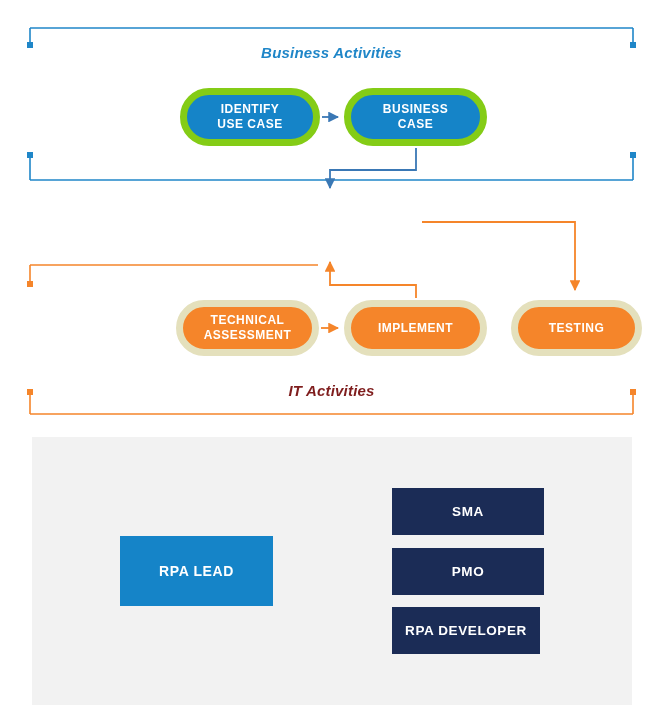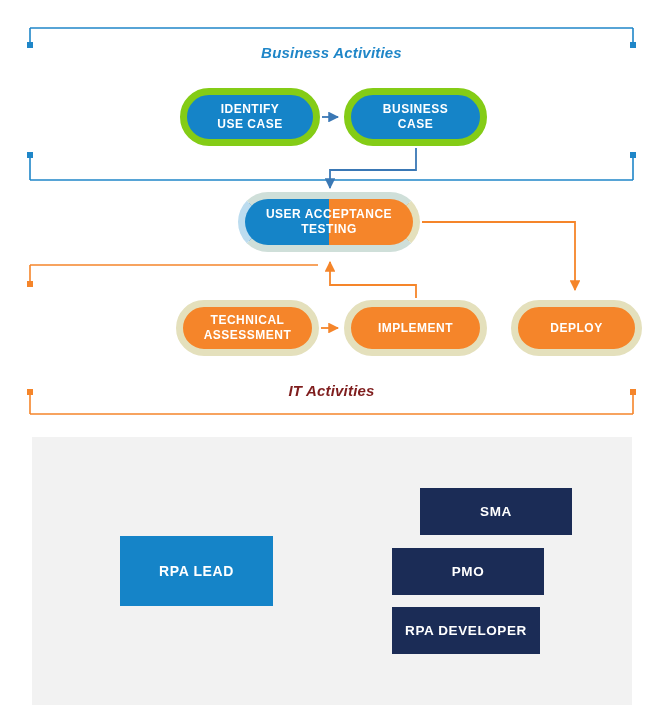--- a/index.html
+++ b/index.html
@@ -35,21 +35,21 @@
 
   #org-panel{position:absolute;left:32px;top:437px;width:600px;height:268px;
              background:#f2f2f2;}
 
   .box{position:absolute;display:flex;align-items:center;justify-content:center;
        color:#ffffff;font-weight:bold;font-size:13.5px;letter-spacing:.6px;
        box-sizing:border-box;}
   .box-navy{background:#1b2c56;}
   .box-blue{background:#1584c8;}
   #box-rpalead{left:120px;top:536px;width:153px;height:70px;font-size:14px;}
-  #box-sma{left:392px;top:488px;width:152px;height:47px;margin-left:28px;}
+  #box-sma{left:392px;top:488px;width:152px;height:47px;}
   #box-pmo{left:392px;top:548px;width:152px;height:47px;}
   #box-rpadev{left:392px;top:607px;width:148px;height:47px;}
 </style>
 </head>
 <body>
 
 <div id="stage">
 
   <svg id="canvas" viewBox="0 0 663 725" xmlns="http://www.w3.org/2000/svg">
     <defs>
@@ -132,43 +132,37 @@
     </span>
   </div>
 
   <div class="pill pill-blue" id="pill-business">
     <span>
       <span>BUSINESS</span>
       <span>CASE</span>
     </span>
   </div>
 
-  <div class="pill" id="pill-uat">
-    <span>
-      <span>USER ACCEPTANCE</span>
-      <span>TESTING</span>
-    </span>
-  </div>
 
   <div class="pill pill-orange" id="pill-technical">
     <span>
       <span>TECHNICAL</span>
       <span>ASSESSMENT</span>
     </span>
   </div>
 
   <div class="pill pill-orange" id="pill-implement">
     <span>
       <span>IMPLEMENT</span>
     </span>
   </div>
 
   <div class="pill pill-orange" id="pill-deploy">
     <span>
-      <span>DEPLOY</span>
+      <span>TESTING</span>
     </span>
   </div>
 
   <div id="org-panel"></div>
 
   <div class="box box-blue" id="box-rpalead">RPA LEAD</div>
 
   <div class="box box-navy" id="box-sma">SMA</div>
 
   <div class="box box-navy" id="box-pmo">PMO</div>

